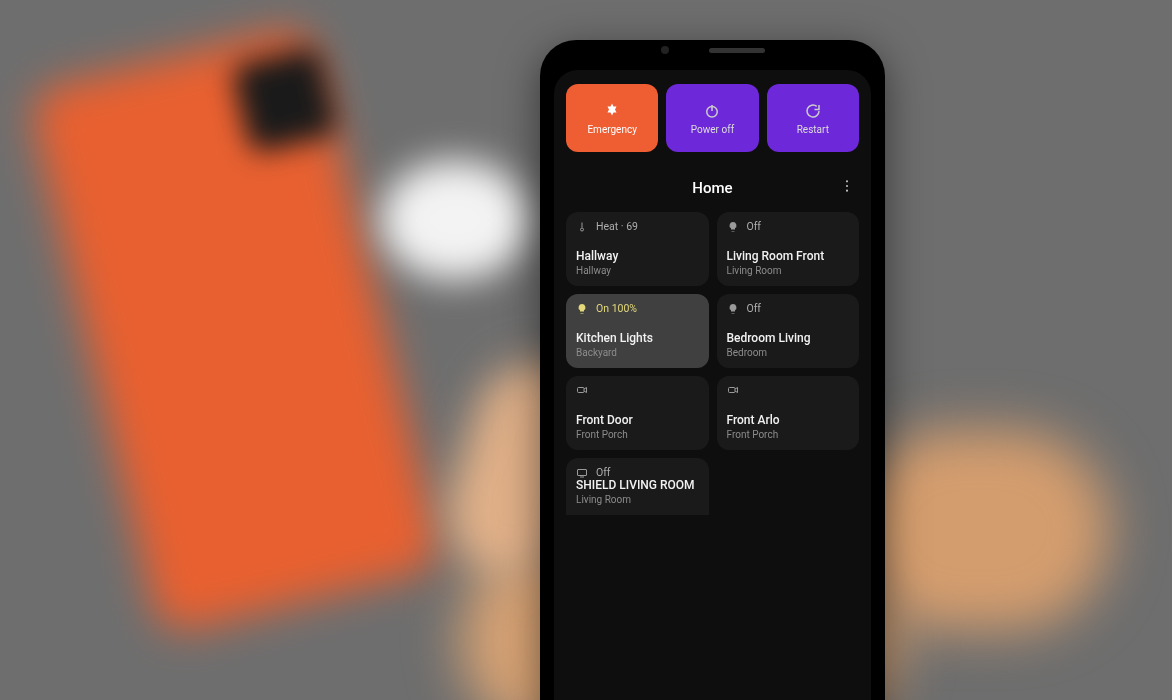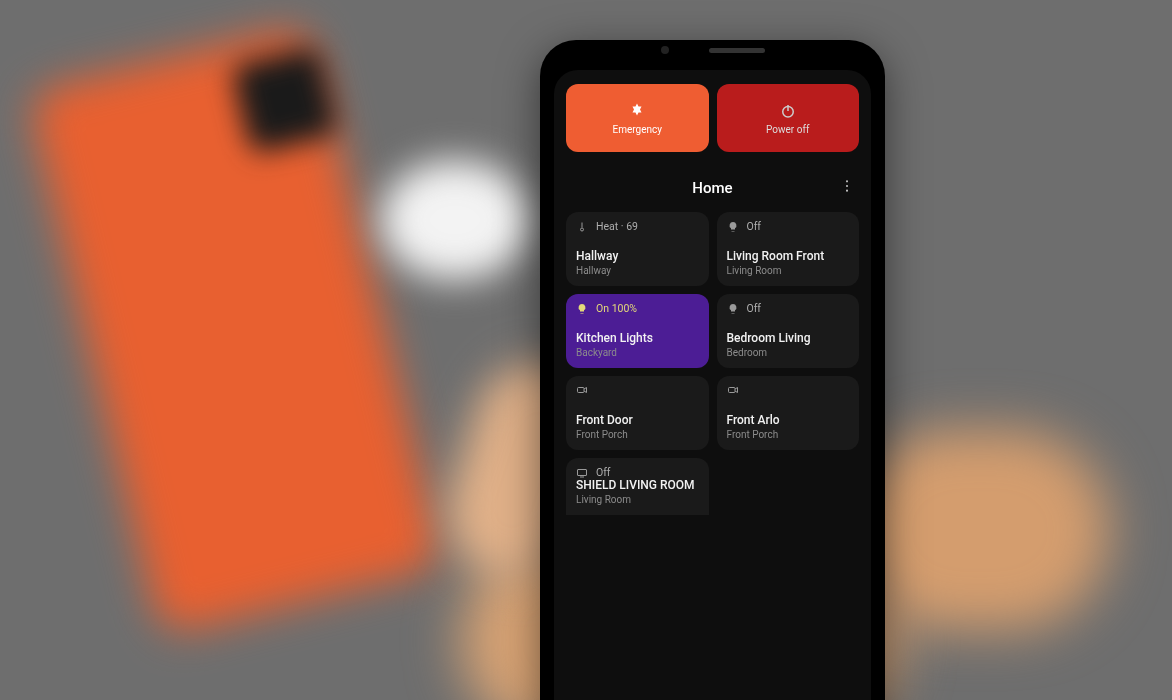--- a/index.html
+++ b/index.html
@@ -107,21 +107,21 @@
     padding: 14px 12px 6px 12px;
     color: #e5e5e5;
     display:flex; flex-direction:column;
     overflow:hidden;
   }
 
   
   .power-row { display:flex; gap:8px; }
   .power-btn {
     flex:1;
-    background:#b91c1c;
+    background:#6d28d9;
     border-radius:12px;
     height:68px;
     display:flex; flex-direction:column; align-items:center; justify-content:center;
     gap:4px;
     font-size:10px;
     color:#ddd;
   }
   .power-btn.emergency { background:#ef5d32; color:#fff; }
   .power-icon { width:18px; height:18px; display:flex; align-items:center; justify-content:center;}
   .power-icon svg { width:18px; height:18px; }
@@ -157,21 +157,21 @@
     gap:8px;
     overflow:hidden;
   }
   .tile {
     background:#1a1a1a;
     border-radius:12px;
     padding:8px 10px 10px 10px;
     min-height:74px;
     display:flex; flex-direction:column; justify-content:space-between;
   }
-  .tile.active { background:#4c1d95; }
+  .tile.active { background:#404040; }
   .tile-top { display:flex; align-items:center; gap:8px; font-size:10.5px; color:#aeaeae;}
   .tile.active .tile-top { color:#e4d97a;}
   .tile-icon { width:12px; height:12px; display:inline-flex; align-items:center; justify-content:center;}
   .tile-icon svg{ width:12px; height:12px; }
   .tile-name { font-size:12px; color:#f2f2f2; font-weight:500; line-height:1.15;}
   .tile-room { font-size:10px; color:#8c8c8c; margin-top:1px;}
   .tile.cut { min-height:50px; border-bottom-left-radius:0; border-bottom-right-radius:0;}
 
   .home-indicator{
     position:absolute; bottom:4px; left:50%; transform:translateX(-50%);
@@ -207,20 +207,29 @@
       </div>
       <div class="power-btn">
         <span class="power-icon">
           <svg viewBox="0 0 24 24" fill="none" stroke="#ccc" stroke-width="2">
               <circle cx="12" cy="13" r="7"></circle>
               <line x1="12" y1="4" x2="12" y2="12"></line>
             </svg>
         </span>
         <span>Power off</span>
       </div>
+      <div class="power-btn">
+        <span class="power-icon">
+          <svg viewBox="0 0 24 24" fill="none" stroke="#ccc" stroke-width="2">
+              <path d="M20 12a8 8 0 1 1-3-6.2"></path>
+              <polyline points="20 4 20 10 14 10"></polyline>
+            </svg>
+        </span>
+        <span>Restart</span>
+      </div>
     </div>
 
 
     <div class="section-header">
       <span class="section-title">Home</span>
       <span class="more-btn">
         <svg viewBox="0 0 24 24" width="16" height="16" fill="#bbb">
             <circle cx="12" cy="5" r="1.6"></circle>
             <circle cx="12" cy="12" r="1.6"></circle>
             <circle cx="12" cy="19" r="1.6"></circle>

